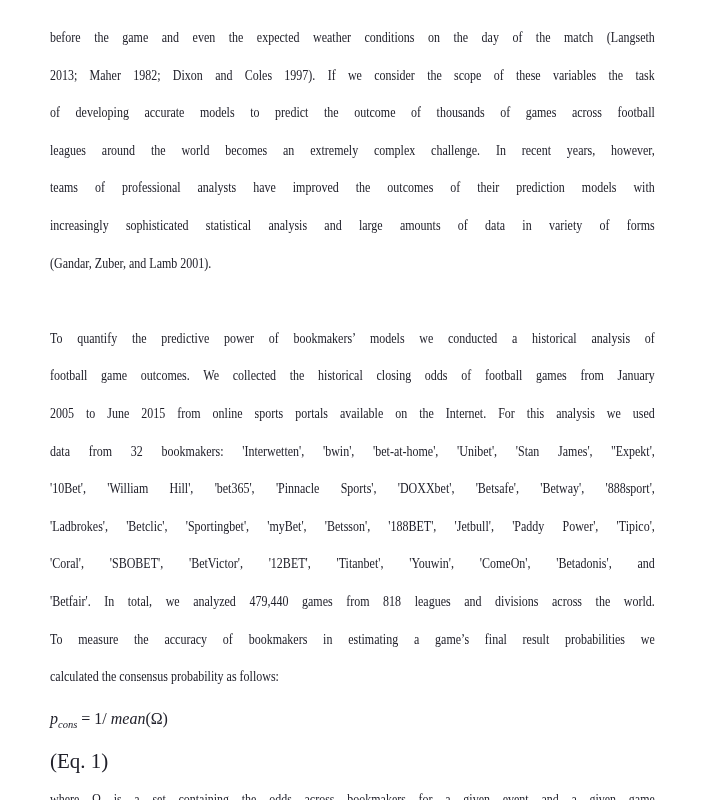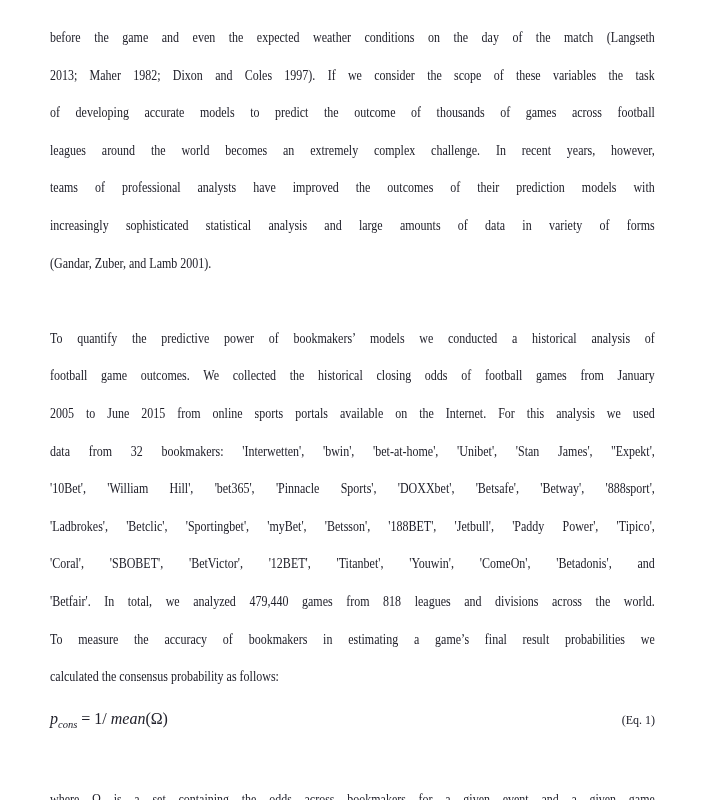--- a/index.html
+++ b/index.html
@@ -39,35 +39,36 @@
   .para-gap {
     height: 37.6px;
   }
   .eqline {
     display: flex;
     justify-content: space-between;
     align-items: baseline;
     height: 37.6px;
     line-height: 37.6px;
     margin-top: 4px;
+    flex-direction: column;
   }
   .eq {
     white-space: pre;
     font-size: 16px;
   }
   .eq .ital {
     font-style: italic;
   }
   .eqsub {
     font-style: italic;
     font-size: 10.5px;
     vertical-align: -4px;
   }
   .eqlabel {
-    font-size: 12px;
+    font-size: 21px;
     text-align: center;
   }
   .partial {
     margin-top: 43.5px;
   }
 </style>
 </head>
 <body>
 
 <div class="doc">

